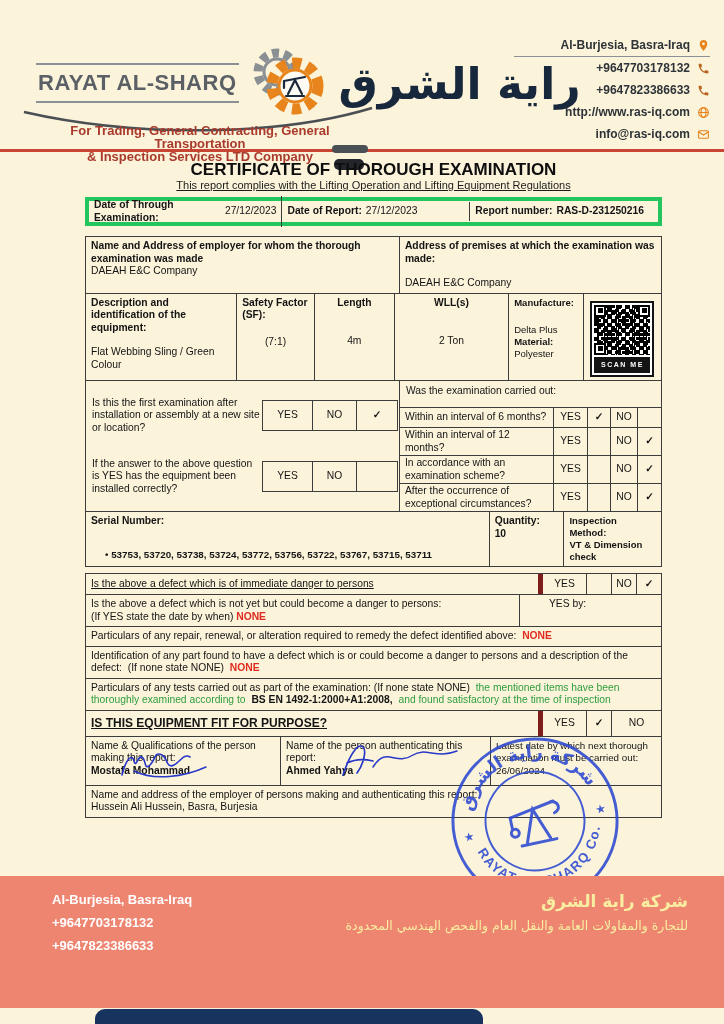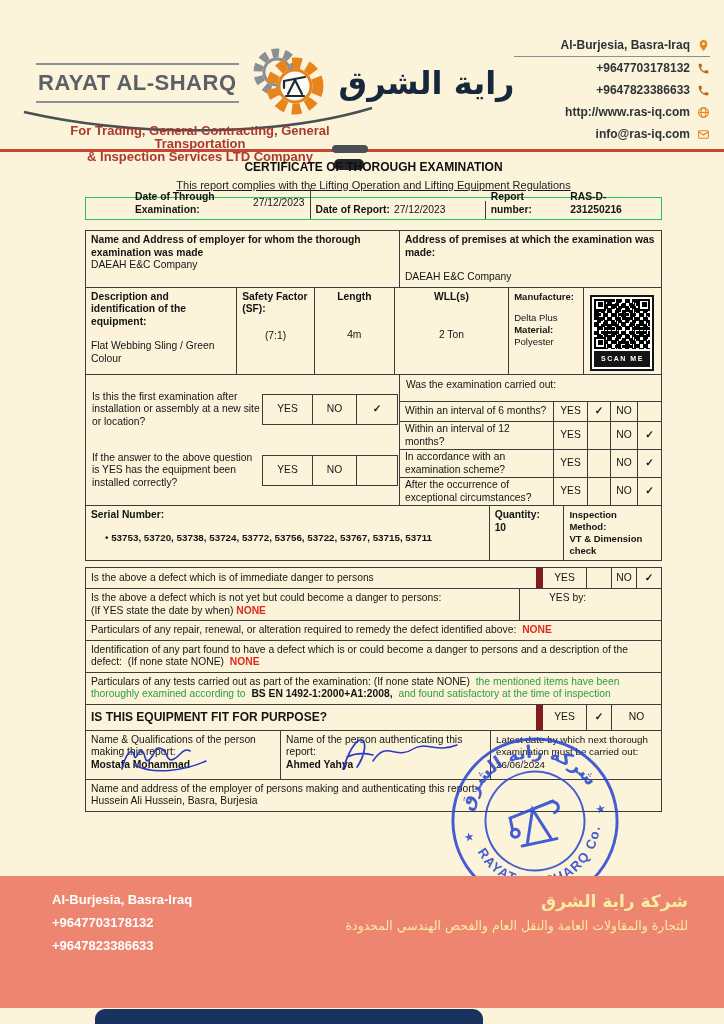--- a/index.html
+++ b/index.html
@@ -7,53 +7,53 @@
     position:relative; width:724px; height:1024px; margin:0 auto;
     background:#fbf3da; overflow:hidden;
     font-family:"Liberation Sans", sans-serif; color:#141414;
   }
   .ar { font-family:"DejaVu Sans", sans-serif; direction:rtl; }
 
   
   .logo { position:absolute; left:36px; top:44px; display:flex; align-items:center; gap:10px; }
   .company-en { font-size:22px; font-weight:bold; color:#5a6065; letter-spacing:0.5px;
                 border-top:2px solid #8a9096; border-bottom:2px solid #8a9096; padding:5px 2px; }
-  .company-ar { font-size:32px; font-weight:bold; color:#18283c; }
+  .company-ar { font-size:44px; font-weight:bold; color:#18283c; }
   .gear-svg { margin:0 -2px; }
   .swoosh { position:absolute; left:18px; top:96px; }
   .tagline { position:absolute; left:30px; top:124px; width:340px; text-align:center;
              color:#a93a2c; font-size:13px; font-weight:bold; line-height:13px; }
   .contact { position:absolute; right:14px; top:34px; width:196px; }
   .contact-row { display:flex; justify-content:flex-end; align-items:center; gap:7px;
                  font-size:12px; font-weight:bold; color:#2d3338; height:22px; }
   .contact-row.first { border-bottom:1.5px solid #8a9096; }
   .cicon { width:13px; height:13px; flex:0 0 auto; }
 
   .red-line { position:absolute; left:0; top:149px; width:724px; height:3px; background:#c84433; }
   .chip1 { position:absolute; left:332px; top:145px; width:36px; height:8px; background:#4a4f54; border-radius:4px; }
   .chip2 { position:absolute; left:334px; top:159px; width:30px; height:11px; background:#22262a; border-radius:5px; }
 
   .title { position:absolute; left:85px; top:160px; width:577px; text-align:center;
-           font-size:12px; font-weight:bold; color:#0e0e0e; }
+           font-size:17px; font-weight:bold; color:#0e0e0e; }
   .subtitle { position:absolute; left:85px; top:179px; width:577px; text-align:center;
               font-size:11px; color:#1c1c1c; text-decoration:underline; }
 
   
   .cert { position:absolute; left:85px; top:197px; width:577px; font-size:10.3px; line-height:12.5px; }
   .b { font-weight:bold; }
   .red { color:#e02b20; font-weight:bold; }
   .green { color:#2e9e3e; }
   .row { display:flex; }
   .c { border-right:1px solid #3c3c3c; padding:3px 5px; box-sizing:border-box; }
   .c:last-child { border-right:none; }
   .tbl { border:1px solid #3c3c3c; }
   .tbl > .row { border-top:1px solid #3c3c3c; }
   .tbl > .row:first-child { border-top:none; }
 
-  .dates { border:1px solid #22c55e; display:flex; height:21px; margin-bottom:10px; align-items:flex-end;padding-left:44px; }
+  .dates { border:4px solid #22c55e; display:flex; height:21px; margin-bottom:10px; align-items:center; }
   .dates .c { display:flex; align-items:center; gap:4px; }
 
   .rowB { min-height:42px; }
   .rowC { min-height:84px; }
   .rowD { height:130px; }
   .rowE { min-height:52px; }
 
   .d-left { width:54.6%; border-right:1px solid #3c3c3c; display:flex; flex-direction:column;
             justify-content:space-around; padding:4px 6px; box-sizing:border-box; }
   .dq { display:flex; align-items:center; }
@@ -65,21 +65,21 @@
 
   .d-right { flex:1; display:flex; flex-direction:column; }
   .d-right-head { padding:4px 6px; min-height:18px; }
   .qrow { flex:1; display:flex; border-top:1px solid #3c3c3c; }
   .qrow .qt { flex:1; padding:1px 5px; border-right:1px solid #3c3c3c; display:flex; align-items:center; }
   .qrow .yn { display:flex; align-items:center; justify-content:center; border-right:1px solid #3c3c3c; box-sizing:border-box; }
   .qrow .yn:last-child { border-right:none; }
   .yn.yes { width:34px; } .yn.ck1 { width:23px; } .yn.no { width:27px; } .yn.ck2 { width:23px; }
 
   .rowF { height:20px; } .rowK { height:25px; }
-  .fcell { flex:1; display:flex; align-items:center; padding:0 5px; border-right:7px solid #7f1d1d; }
+  .fcell { flex:1; display:flex; align-items:center; padding:0 5px; border-right:5px solid #7f1d1d;text-decoration:underline; }
   .fyn { display:flex; align-items:center; justify-content:center; border-right:1px solid #3c3c3c; box-sizing:border-box; }
   .fyn:last-child { border-right:none; }
   .fy { width:44px; } .fb { width:25px; } .fn { width:25px; } .fc { width:24px; }
   .ky { width:44px; } .kc { width:25px; } .kn { width:49px; }
   .fitq { font-size:12px; font-weight:bold; }
 
   .rowG { min-height:28px;gap:24px; }
   .gleft { flex:1; border-right:1px solid #3c3c3c; }
   .gright { width:117px; flex:0 0 auto; }
   .jcell span { margin-right:3px; }
@@ -238,21 +238,21 @@
         <div class="c" style="width:13.9%; text-align:center">
           <div class="b">Length</div>
           <div style="margin-top:26px">4m</div>
         </div>
         <div class="c" style="width:19.9%; text-align:center">
           <div class="b">WLL(s)</div>
           <div style="margin-top:26px">2 Ton</div>
         </div>
         <div class="c mfg" style="width:13%">
           <div class="b">Manufacture:</div>
-          <div style="margin-top:9px">Delta Plus</div>
+          <div style="margin-top:15px">Delta Plus</div>
           <div class="b">Material:</div>
           <div>Polyester</div>
         </div>
         <div class="c" style="width:13.4%">
           <div class="qrwrap">
             <div class="qr">
               <div class="finder tl"></div>
               <div class="finder tr"></div>
               <div class="finder bl"></div>
             </div>
@@ -309,21 +309,21 @@
             <div class="yn ck1 b"></div>
             <div class="yn no">NO</div>
             <div class="yn ck2 b">✓</div>
           </div>
         </div>
       </div>
 
       <div class="row rowE">
         <div class="c" style="width:70.2%">
           <div class="b">Serial Number:</div>
-          <div class="b" style="padding-left:14px; margin-top:10px; font-size:9.8px">
+          <div class="b" style="padding-left:14px; margin-top:21px; font-size:9.8px">
             <span>•</span>
             <span>53753, 53720, 53738, 53724, 53772, 53756, 53722, 53767, 53715, 53711</span>
           </div>
         </div>
         <div class="c" style="width:13%">
           <div class="b">Quantity:</div>
           <div class="b">10</div>
         </div>
         <div class="c mfg" style="width:16.8%">
           <div class="b">Inspection Method:</div>

